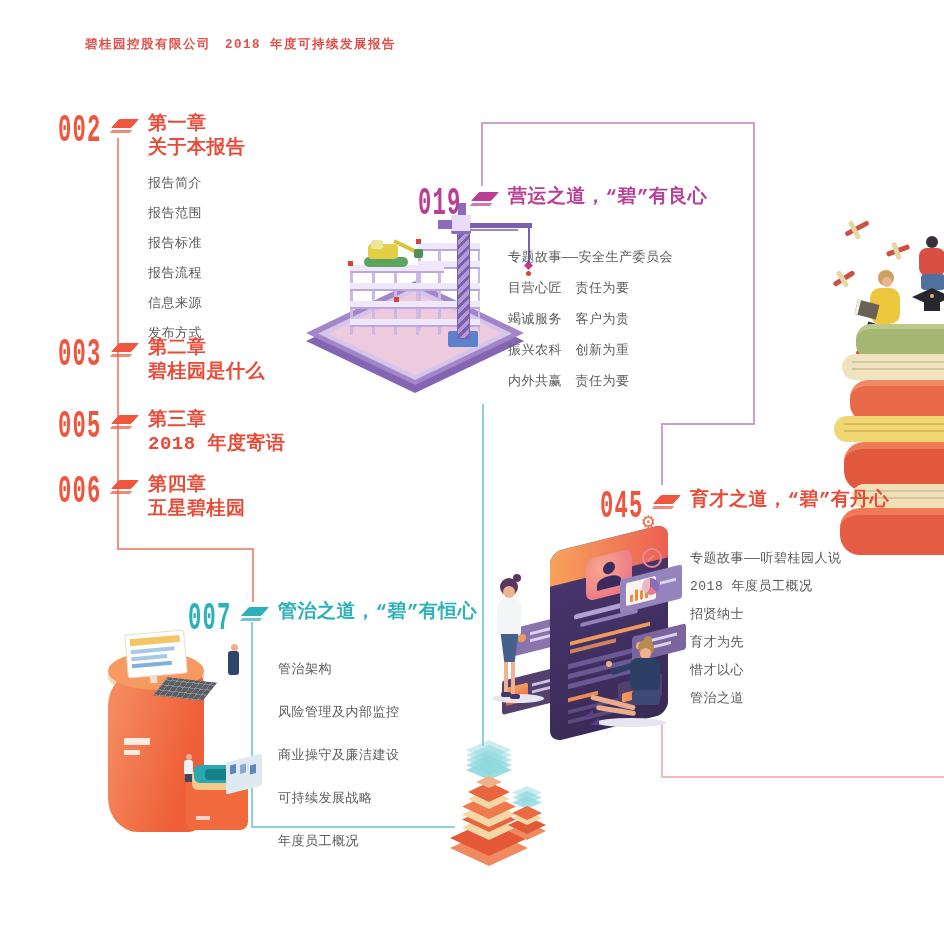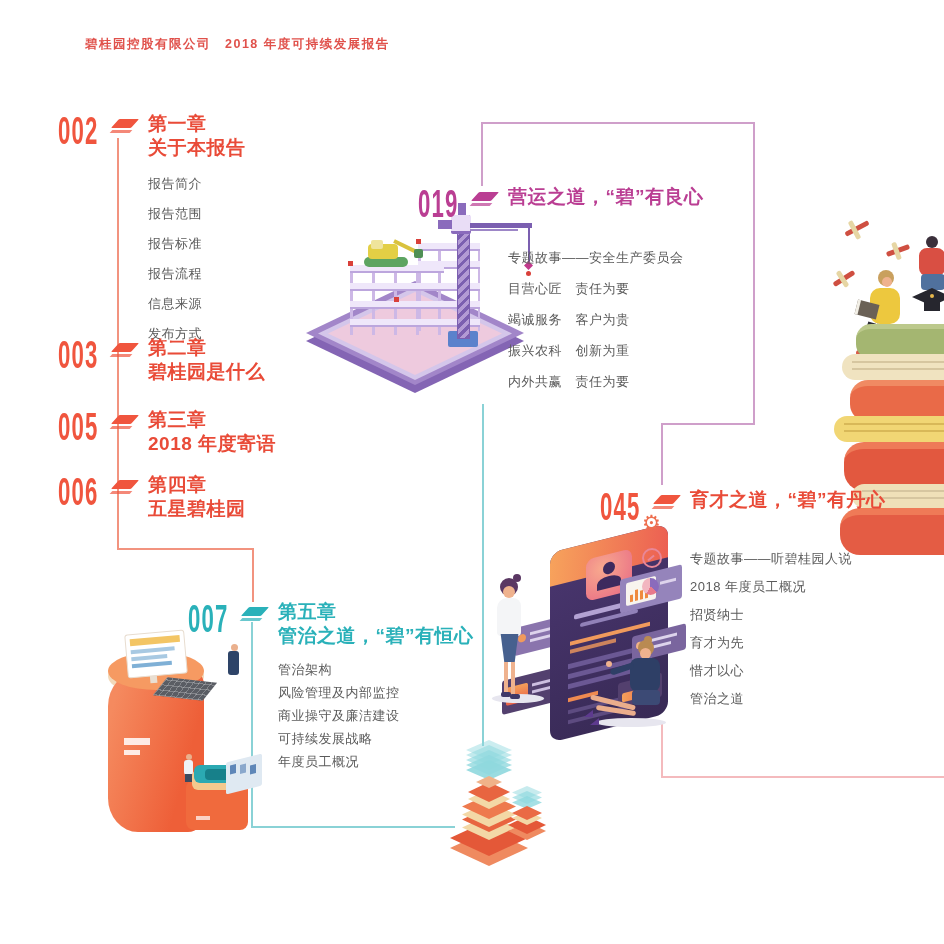--- a/index.html
+++ b/index.html
@@ -1,17 +1,17 @@
 <!DOCTYPE html>
 <html><head>
 <meta charset="utf-8">
 <style>
   html,body{margin:0;padding:0;background:#fff;}
   .page{position:relative;width:944px;height:944px;background:#ffffff;overflow:hidden;
-        font-family:Liberation Sans, sans-serif;}
+        font-family:Liberation Mono, monospace;}
   .d{position:absolute;}
   .dia{clip-path:polygon(50% 0,100% 50%,50% 100%,0 50%);}
   .ln{position:absolute;}
   .ln-orange{background:#f2937f;}
   .ln-teal{background:#8ad2d6;}
   .ln-purple{background:#cf9fca;}
   .ln-pink{background:#f4babd;}
 
   .header{position:absolute;left:85px;top:36px;font-size:12.5px;letter-spacing:1.5px;
           color:#e0514b;font-weight:bold;}
@@ -333,24 +333,23 @@
     </div>
   </div>
 
   <div class="chapter c-teal" style="left:188px;top:600px;">
     <div class="num">007</div>
     <div class="cicon">
         <i class="b1"></i>
         <i class="b2"></i>
       </div>
     <div class="ctitle">
-      <div>第五章</div>
       <div>管治之道，“碧”有恒心</div>
     </div>
-    <div class="items" style="top:62px;gap:7px;">
+    <div class="items" style="top:62px;gap:27px;">
       <div>管治架构</div>
       <div>风险管理及内部监控</div>
       <div>商业操守及廉洁建设</div>
       <div>可持续发展战略</div>
       <div>年度员工概况</div>
     </div>
   </div>
 
   <div class="chapter c-magenta" style="left:418px;top:185px;">
     <div class="num">019</div>

